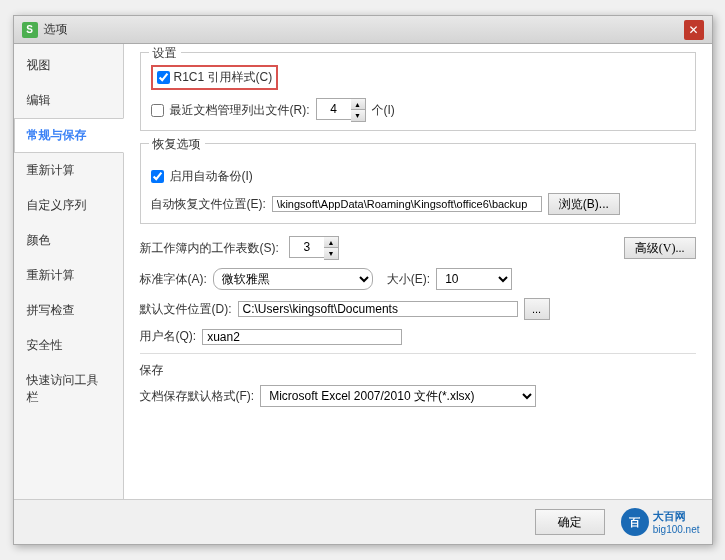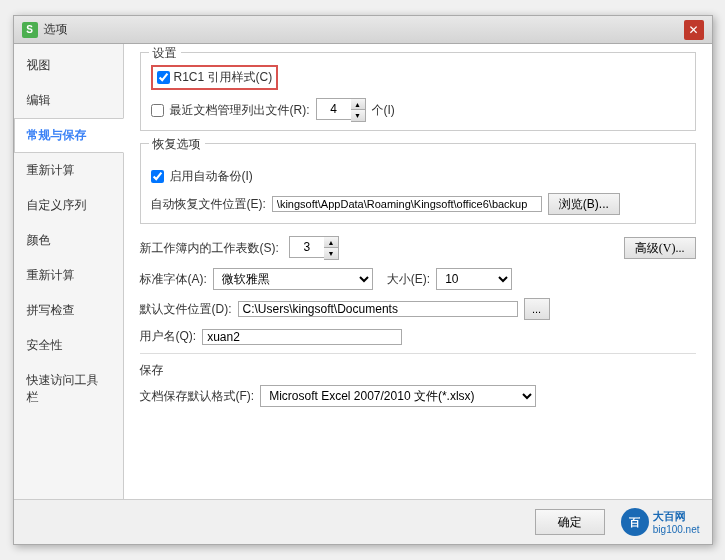--- a/index.html
+++ b/index.html
@@ -199,20 +199,21 @@
       border: 1px solid #aaa;
       background: white;
       height: 22px;
       padding: 0 4px;
       font-size: 12px;
       font-family: inherit;
       cursor: pointer;
     }
     .select-font {
       width: 160px;
+      border-radius: 9px;
     }
     .select-size {
       width: 76px;
     }
     .dialog-footer {
       border-top: 1px solid #ccc;
       padding: 8px 12px;
       display: flex;
       justify-content: flex-end;
       align-items: center;

